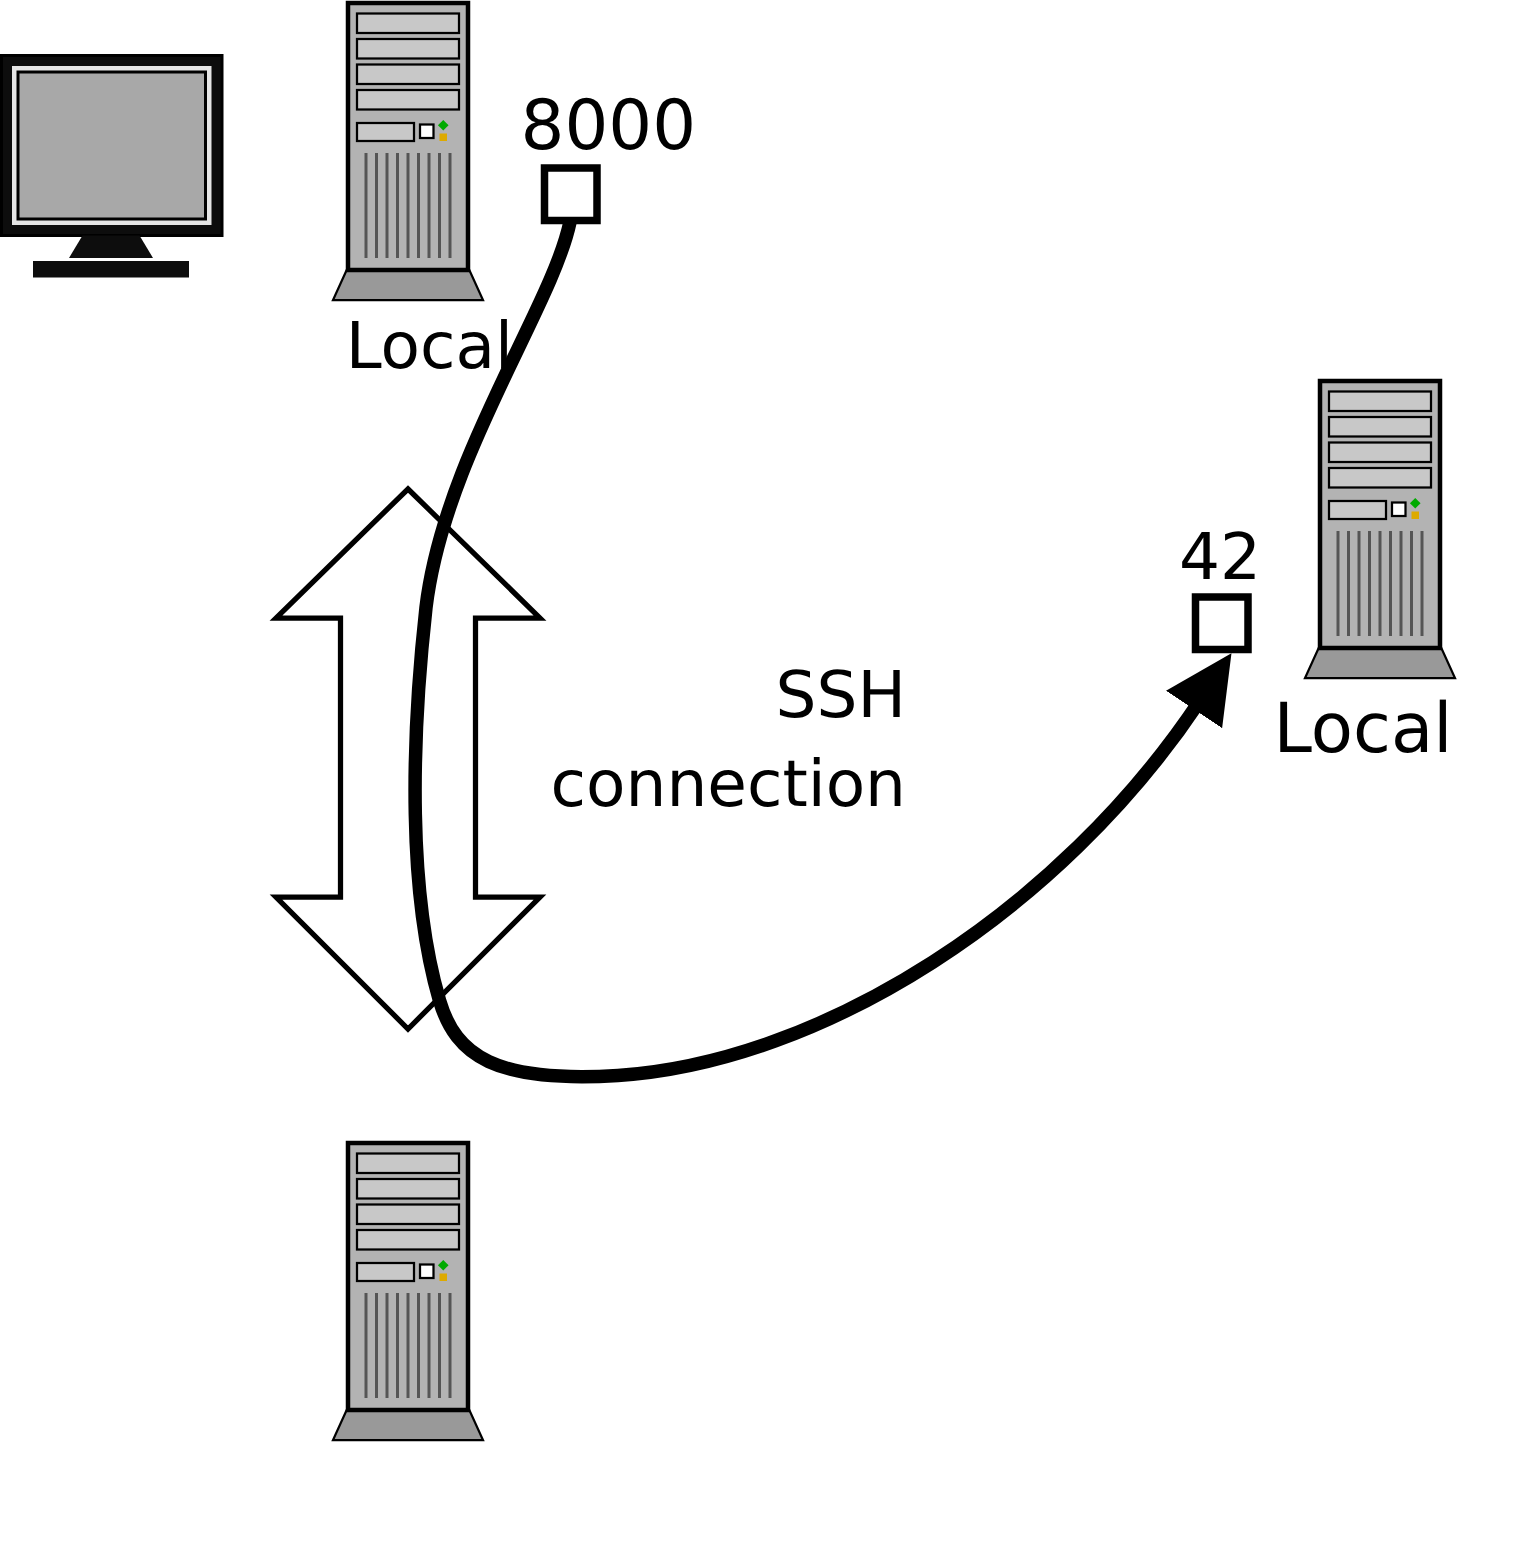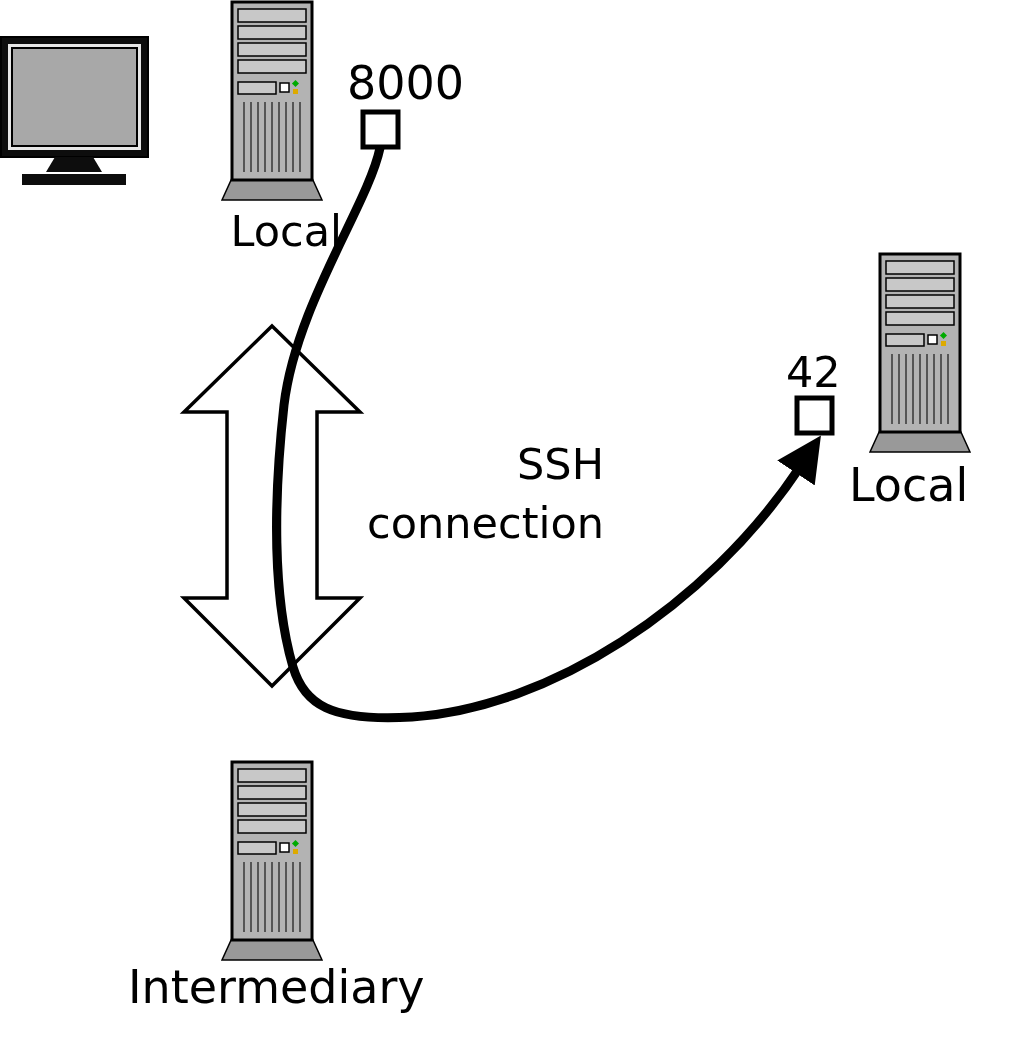--- a/index.html
+++ b/index.html
@@ -104,14 +104,13 @@
   <div class="lbl center" id="local-label">Local</div>
 
   <div class="lbl" id="port8000-label">8000</div>
 
   <div class="lbl center" id="ssh-label">SSH connection</div>
 
   <div class="lbl" id="port25-label">42</div>
 
   <div class="lbl" id="server-label">Local</div>
 
-  <div class="lbl" id="intermediary-label">Intermediary</div>
 </div>
 
 </body></html>

